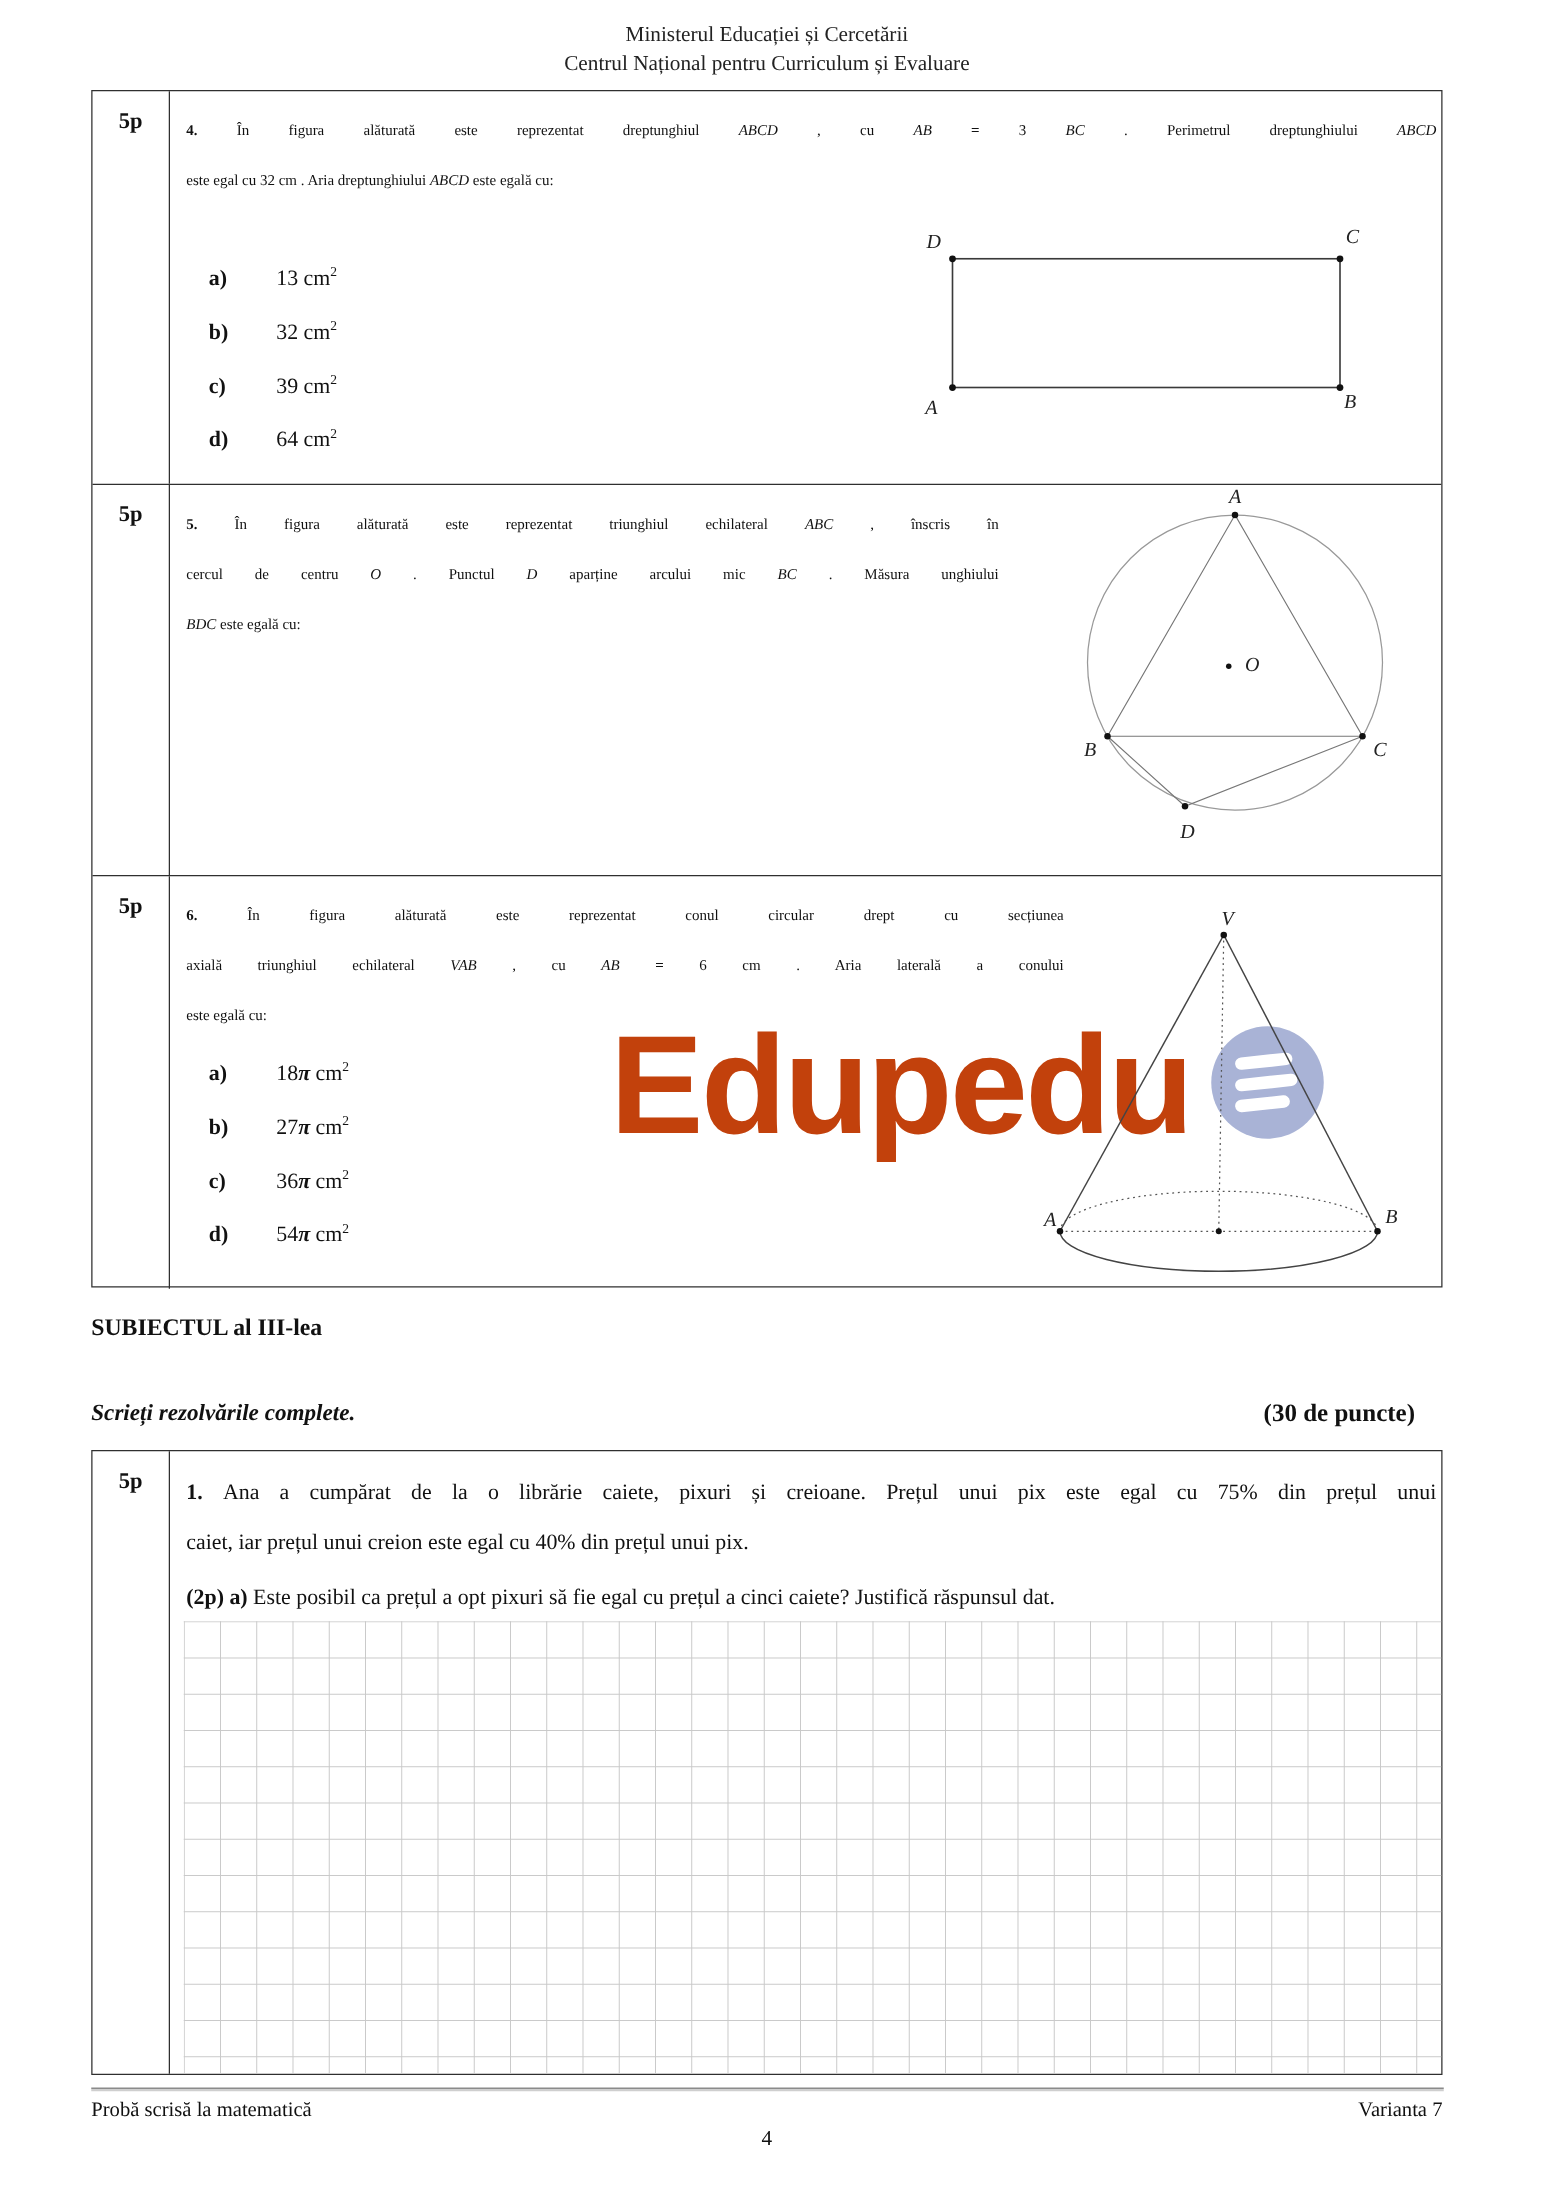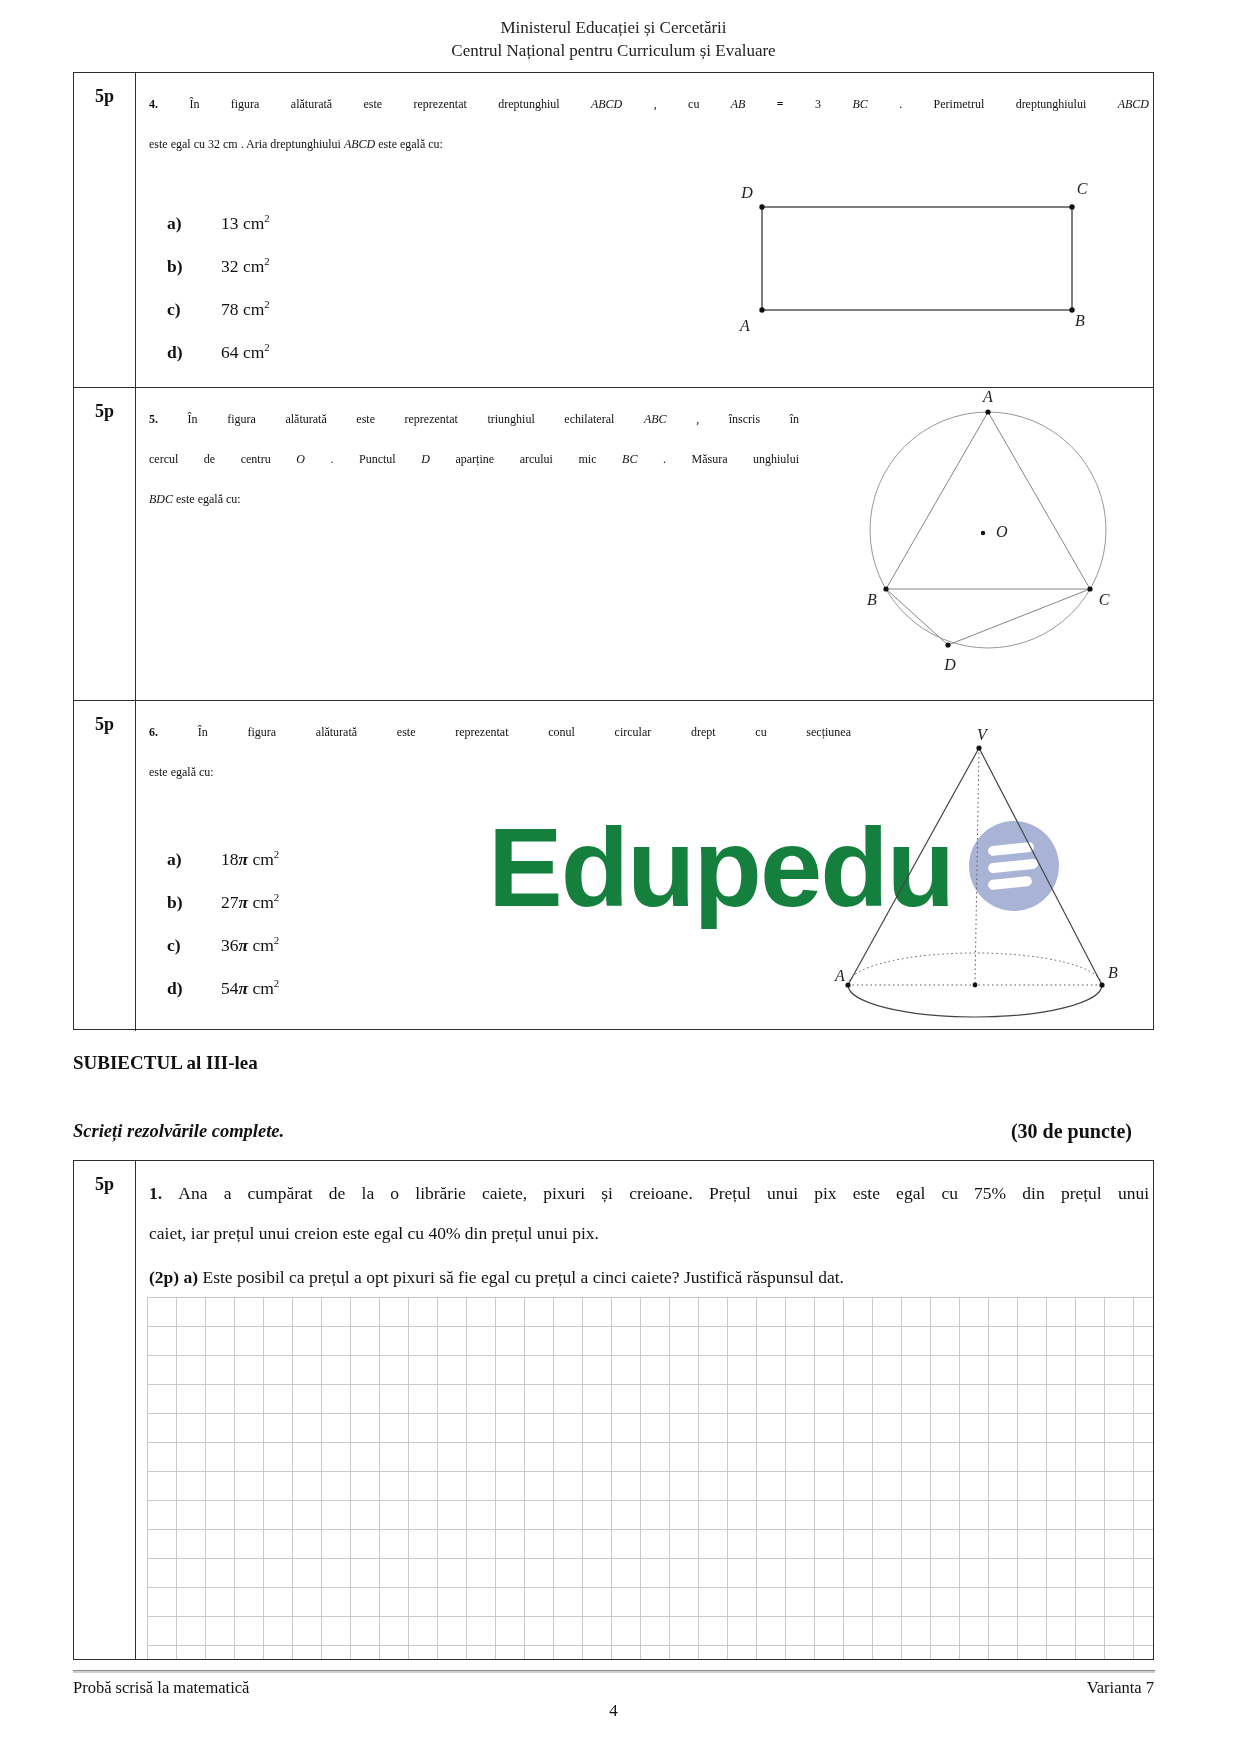--- a/index.html
+++ b/index.html
@@ -62,21 +62,21 @@
 </head>
 <body>
 
 <div class="page">
 
   <div class="header">
     <div>Ministerul Educației și Cercetării</div>
     <div>Centrul Național pentru Curriculum și Evaluare</div>
   </div>
 
-  <div class="wm" style="color:#15803d;">Edupedu</div>
+  <div class="wm" style="color:#c2410c;">Edupedu</div>
   <div class="wm-logo">
     <svg width="92" height="92">
       <circle cx="46" cy="46" r="45" fill="#a9b3d6"></circle>
       <rect x="20" y="24" width="46" height="10" rx="5" fill="#ffffff" transform="rotate(-6 43 29)"></rect>
       <rect x="20" y="41" width="50" height="10" rx="5" fill="#ffffff" transform="rotate(-6 45 46)"></rect>
       <rect x="20" y="58" width="44" height="10" rx="5" fill="#ffffff" transform="rotate(-6 42 63)"></rect>
     </svg>
   </div>
 
   <div class="qtable">
@@ -84,21 +84,21 @@
     <div class="qrow r4" style="top:0;height:314px;">
       <div class="pts">5p</div>
       <div class="qbody">
         <div class="qtext" style="width:1000px;">
           <div class="line just"><span style="font-weight: bold;">4. </span><span>În figura alăturată este reprezentat dreptunghiul </span><span style="font-style: italic;">ABCD</span><span> , cu </span><span style="font-style: italic;">AB</span><span> </span><span style="font-weight: bold;">=</span><span> 3 </span><span style="font-style: italic;">BC</span><span> . Perimetrul dreptunghiului </span><span style="font-style: italic;">ABCD</span></div>
           <div class="line"><span>este egal cu 32 cm . Aria dreptunghiului </span><span style="font-style: italic;">ABCD</span><span> este egală cu:</span></div>
         </div>
         <div class="opts wide" style="top:124px;">
           <div class="opt"><span class="letter">a)</span><span><span>13 cm</span><sup>2</sup></span></div>
           <div class="opt"><span class="letter">b)</span><span><span>32 cm</span><sup>2</sup></span></div>
-          <div class="opt"><span class="letter">c)</span><span><span>78 cm</span><sup>2</sup></span></div>
+          <div class="opt"><span class="letter">c)</span><span><span>39 cm</span><sup>2</sup></span></div>
           <div class="opt"><span class="letter">d)</span><span><span>64 cm</span><sup>2</sup></span></div>
         </div>
       </div>
     </div>
 
     <div class="qrow r5" style="top:314px;height:313px;">
       <div class="pts">5p</div>
       <div class="qbody">
         <div class="qtext" style="width:650px;">
           <div class="line just"><span style="font-weight: bold;">5. </span><span>În figura alăturată este reprezentat triunghiul echilateral </span><span style="font-style: italic;">ABC</span><span> , înscris în</span></div>
@@ -106,20 +106,21 @@
           <div class="line"><span style="font-style: italic;">BDC</span><span> este egală cu:</span></div>
         </div>
       </div>
     </div>
 
     <div class="qrow r6" style="top:627px;height:331px;">
       <div class="pts">5p</div>
       <div class="qbody">
         <div class="qtext" style="width:702px;">
           <div class="line just"><span style="font-weight: bold;">6. </span><span>În figura alăturată este reprezentat conul circular drept cu secțiunea</span></div>
+          <div class="line just"><span>axială triunghiul echilateral </span><span style="font-style: italic;">VAB</span><span> , cu </span><span style="font-style: italic;">AB</span><span> </span><span style="font-weight: bold;">=</span><span> 6 cm . Aria laterală a conului</span></div>
           <div class="line"><span>este egală cu:</span></div>
         </div>
         <div class="opts wide" style="top:132px;">
           <div class="opt"><span class="letter">a)</span><span><span>18</span><span style="font-style: italic; font-weight: bold;">π</span><span> cm</span><sup>2</sup></span></div>
           <div class="opt"><span class="letter">b)</span><span><span>27</span><span style="font-style: italic; font-weight: bold;">π</span><span> cm</span><sup>2</sup></span></div>
           <div class="opt"><span class="letter">c)</span><span><span>36</span><span style="font-style: italic; font-weight: bold;">π</span><span> cm</span><sup>2</sup></span></div>
           <div class="opt"><span class="letter">d)</span><span><span>54</span><span style="font-style: italic; font-weight: bold;">π</span><span> cm</span><sup>2</sup></span></div>
         </div>
       </div>
     </div>

